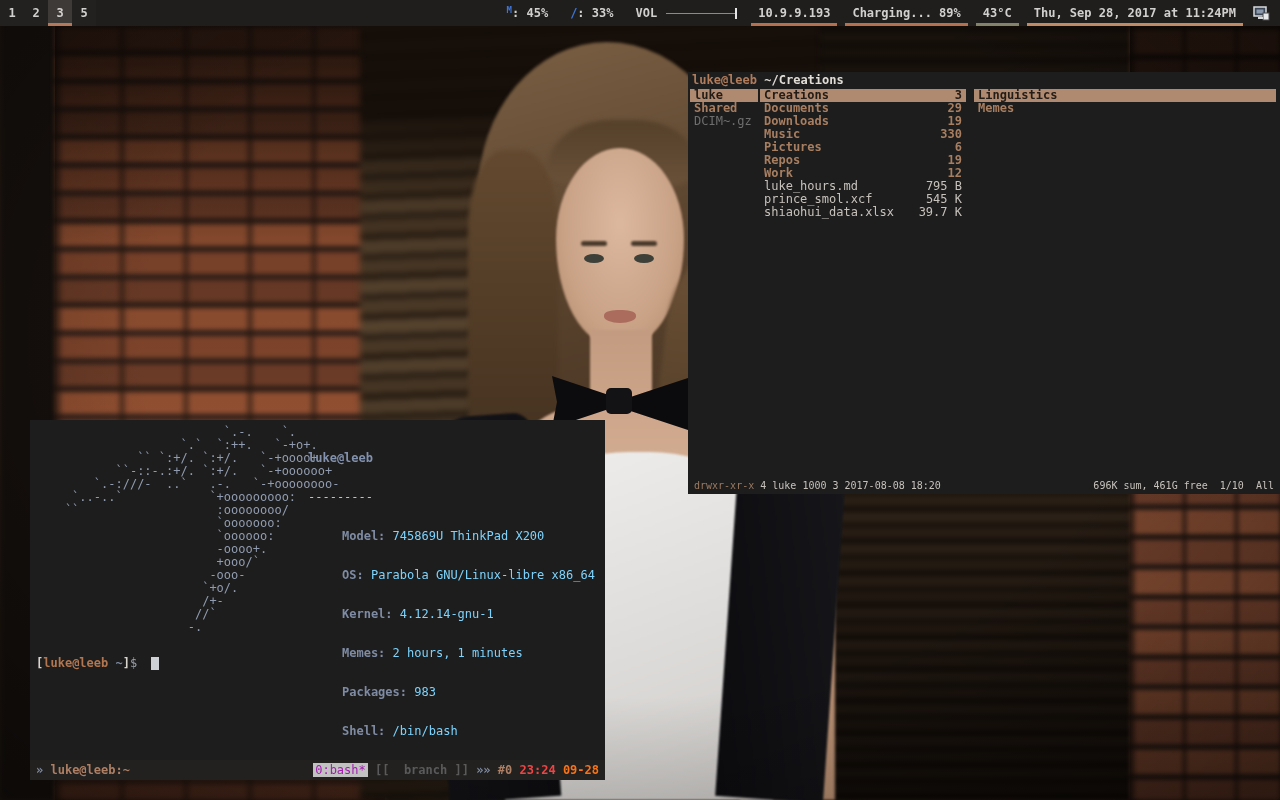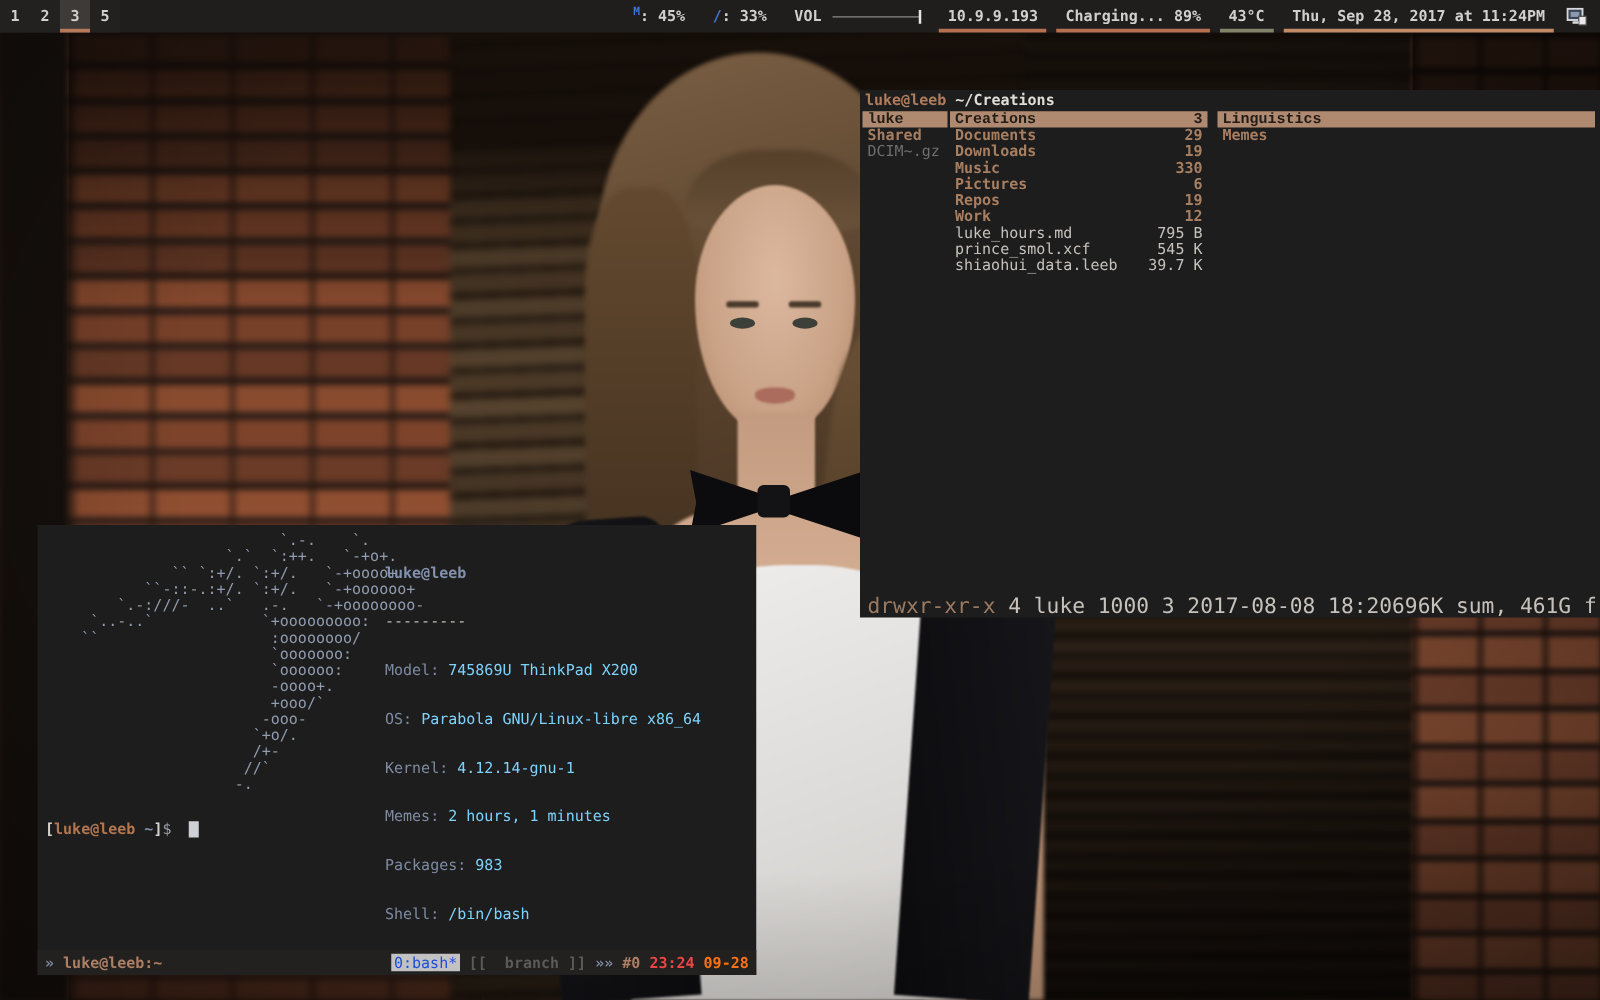--- a/index.html
+++ b/index.html
@@ -82,46 +82,46 @@
   .r-user { color:#b07c5c; }
   .r-path { color:#e0dcd6; }
   .r-col { position:absolute; top:17px; }
   .r-col-parent { left:2px; width:68px; }
   .r-col-main { left:72px; width:206px; }
   .r-col-preview { left:286px; width:302px; }
   .r-row { height:13px; display:flex; justify-content:space-between; padding:0 4px; white-space:pre; cursor:pointer; }
   .r-dir { color:#a87e60; font-weight:bold; }
   .r-file { color:#c6c1bb; }
   .r-dim { color:#6e6e6e; }
-  .r-sel { background:#b08a70; color:#231c17 !important;font-family:Liberation Mono, monospace; }
+  .r-sel { background:#b08a70; color:#231c17 !important; }
   .r-sel span { color:#231c17 !important; }
-  .r-status { position:absolute; left:0; right:0; bottom:1px; height:14px; display:flex; justify-content:space-between; padding:0 6px; white-space:pre; font-size:17px; }
+  .r-status { position:absolute; left:0; right:0; bottom:1px; height:14px; display:flex; justify-content:space-between; padding:0 6px; white-space:pre; font-size:10px; }
   .r-perm { color:#9b7a62; }
   .r-sright { color:#c6c1bb; }
 
   
   .term { position:absolute; left:30px; top:420px; width:575px; height:360px; background:#1d1d1d; z-index:3;
     font-size:12px; line-height:13px; color:#c6c1bb; }
   .t-art { position:absolute; left:6px; top:6px; color:#919cb0; white-space:pre; font-size:12px; line-height:13px; }
   .t-info { position:absolute; left:278px; top:6px; white-space:pre; }
   .n-title { color:#8291ad; font-weight:bold; }
   .n-dash { color:#c6c1bb; }
   .n-line { height:13px; }
-  .n-label { color:#7e8ba3; font-weight:normal; }
+  .n-label { color:#7e8ba3; font-weight:bold;margin-left:34px; }
   .n-val { color:#7dd3fc; }
   .t-prompt { position:absolute; left:6px; top:237px; white-space:pre; }
   .p-brkt { color:#d8d4ce; font-weight:bold; }
   .p-user { color:#b3764f; font-weight:bold; }
   .p-path { color:#7e8ba3; font-weight:bold; }
   .p-dollar { color:#9aa0a8; }
   .cursor { display:inline-block; width:8px; height:13px; background:#cdd0d4; vertical-align:text-bottom; margin-left:7px; }
   .tmux { position:absolute; left:0; right:0; bottom:0; height:20px; background:#222120; display:flex; align-items:center; justify-content:space-between; padding:0 6px; white-space:pre; font-size:12px; }
   .tm-arrow { color:#7e8ba3; font-weight:bold; }
   .tm-host { color:#ad7f64; font-weight:bold; }
-  .tm-win { background:#c2c2c2; color:#1d4ed8; padding:0 2px; }
+  .tm-win { background:#c2c2c2; color:#a21caf; padding:0 2px; }
   .tm-branch { color:#5a5a5a; font-weight:bold; }
   .tm-pane { color:#ad7f64; font-weight:bold; }
   .tm-time { color:#ef4444; font-weight:bold; }
   .tm-date { color:#f97316; font-weight:bold; }
 </style>
 </head>
 <body>
 
 <div class="screen">
 
@@ -198,21 +198,21 @@
     <div class="r-col r-col-main">
       <div class="r-row r-dir r-sel"><span>Creations</span><span>3</span></div>
       <div class="r-row r-dir"><span>Documents</span><span>29</span></div>
       <div class="r-row r-dir"><span>Downloads</span><span>19</span></div>
       <div class="r-row r-dir"><span>Music</span><span>330</span></div>
       <div class="r-row r-dir"><span>Pictures</span><span>6</span></div>
       <div class="r-row r-dir"><span>Repos</span><span>19</span></div>
       <div class="r-row r-dir"><span>Work</span><span>12</span></div>
       <div class="r-row r-file"><span>luke_hours.md</span><span>795 B</span></div>
       <div class="r-row r-file"><span>prince_smol.xcf</span><span>545 K</span></div>
-      <div class="r-row r-file"><span>shiaohui_data.leeb</span><span>39.7 K</span></div>
+      <div class="r-row r-file"><span>shiaohui_data.xlsx</span><span>39.7 K</span></div>
     </div>
 
     <div class="r-col r-col-preview">
       <div class="r-row r-dir r-sel"><span>Linguistics</span></div>
       <div class="r-row r-dir"><span>Memes</span></div>
     </div>
 
     <div class="r-status">
       <div><span class="r-perm">drwxr-xr-x</span><span> 4 luke 1000 3 2017-08-08 18:20</span></div>
       <div class="r-sright"><span>696K sum, 461G free</span><span>  </span><span>1/10</span><span>  </span><span>All</span></div>

